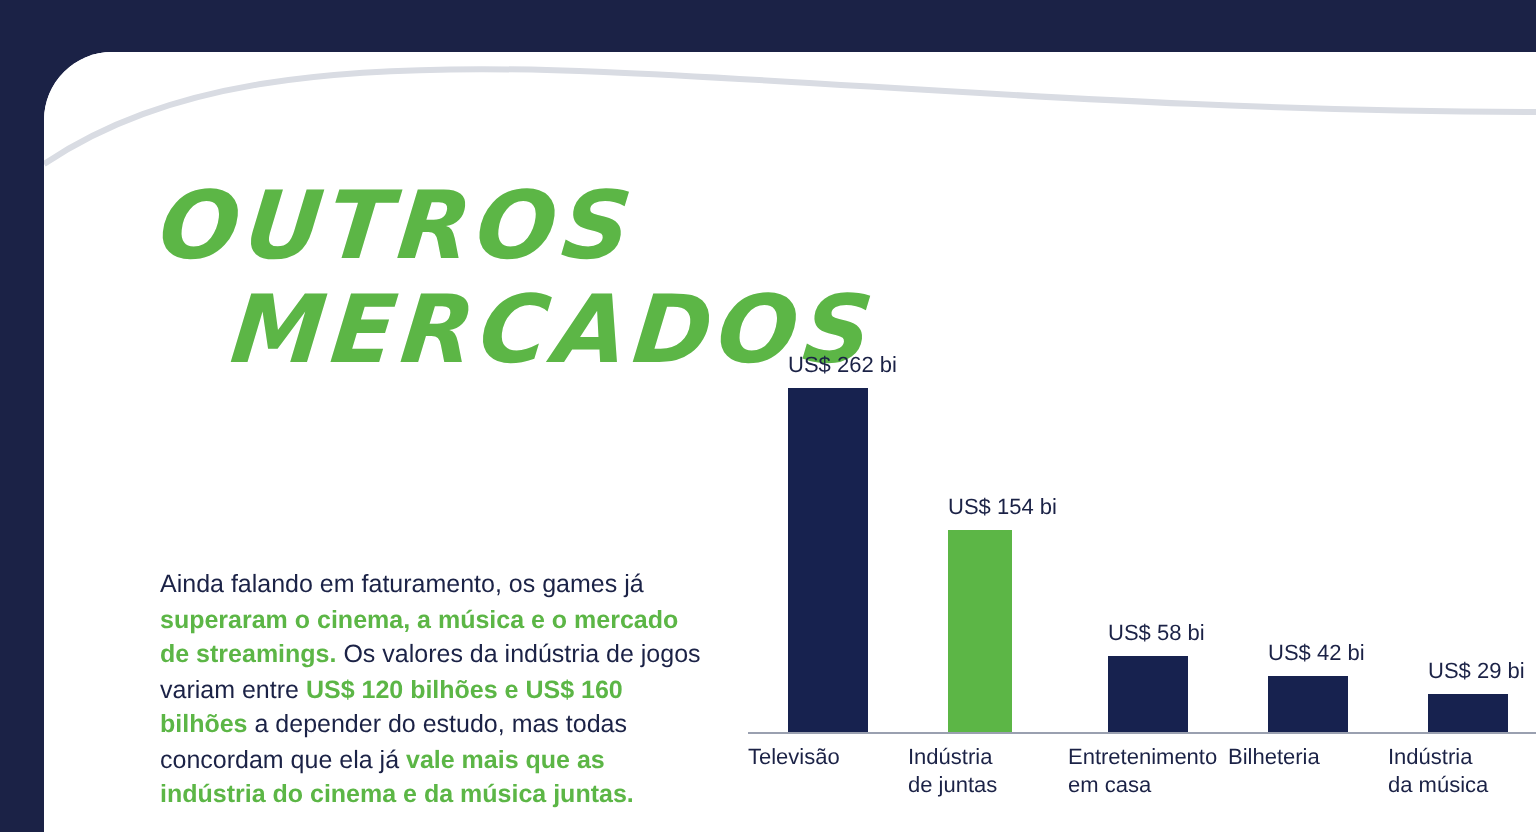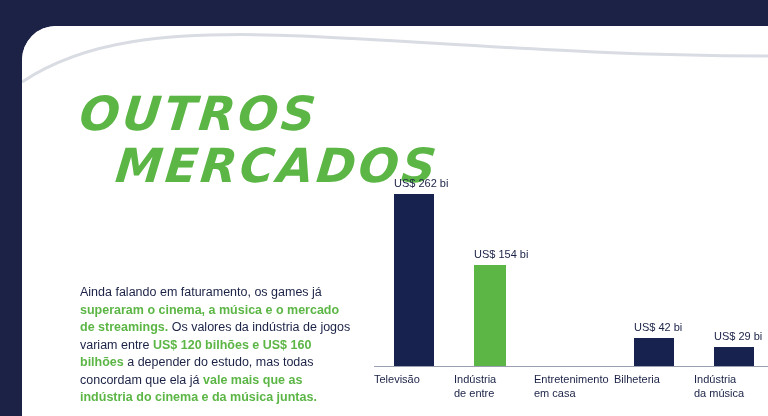--- a/index.html
+++ b/index.html
@@ -125,37 +125,41 @@
   <div id="chart">
     <div id="plot">
         <div class="bar-wrap" style="left: 20px; width: 40px;">
           <div class="bar-label">US$ 262 bi</div>
           <div class="bar" style="height: 172px; background: rgb(23, 34, 79);"></div>
         </div>
         <div class="bar-wrap" style="left: 100px; width: 32px;">
           <div class="bar-label">US$ 154 bi</div>
           <div class="bar green" style="height: 101px; background: rgb(92, 182, 70);"></div>
         </div>
+        <div class="bar-wrap" style="left: 180px; width: 40px;">
+          <div class="bar-label">US$ 58 bi</div>
+          <div class="bar" style="height: 38px; background: rgb(23, 34, 79);"></div>
+        </div>
         <div class="bar-wrap" style="left: 260px; width: 40px;">
           <div class="bar-label">US$ 42 bi</div>
           <div class="bar" style="height: 28px; background: rgb(23, 34, 79);"></div>
         </div>
         <div class="bar-wrap" style="left: 340px; width: 40px;">
           <div class="bar-label">US$ 29 bi</div>
           <div class="bar" style="height: 19px; background: rgb(23, 34, 79);"></div>
         </div>
       </div>
     <div id="axis"></div>
     <div id="cats">
         <div class="cat-wrap" style="left: 0px; width: 80px;">
           <div>Televisão</div>
         </div>
         <div class="cat-wrap" style="left: 80px; width: 80px;">
           <div>Indústria</div>
-          <div>de entre</div>
+          <div>de juntas</div>
         </div>
         <div class="cat-wrap" style="left: 160px; width: 80px;">
           <div>Entretenimento</div>
           <div>em casa</div>
         </div>
         <div class="cat-wrap" style="left: 240px; width: 80px;">
           <div>Bilheteria</div>
         </div>
         <div class="cat-wrap" style="left: 320px; width: 80px;">
           <div>Indústria</div>

